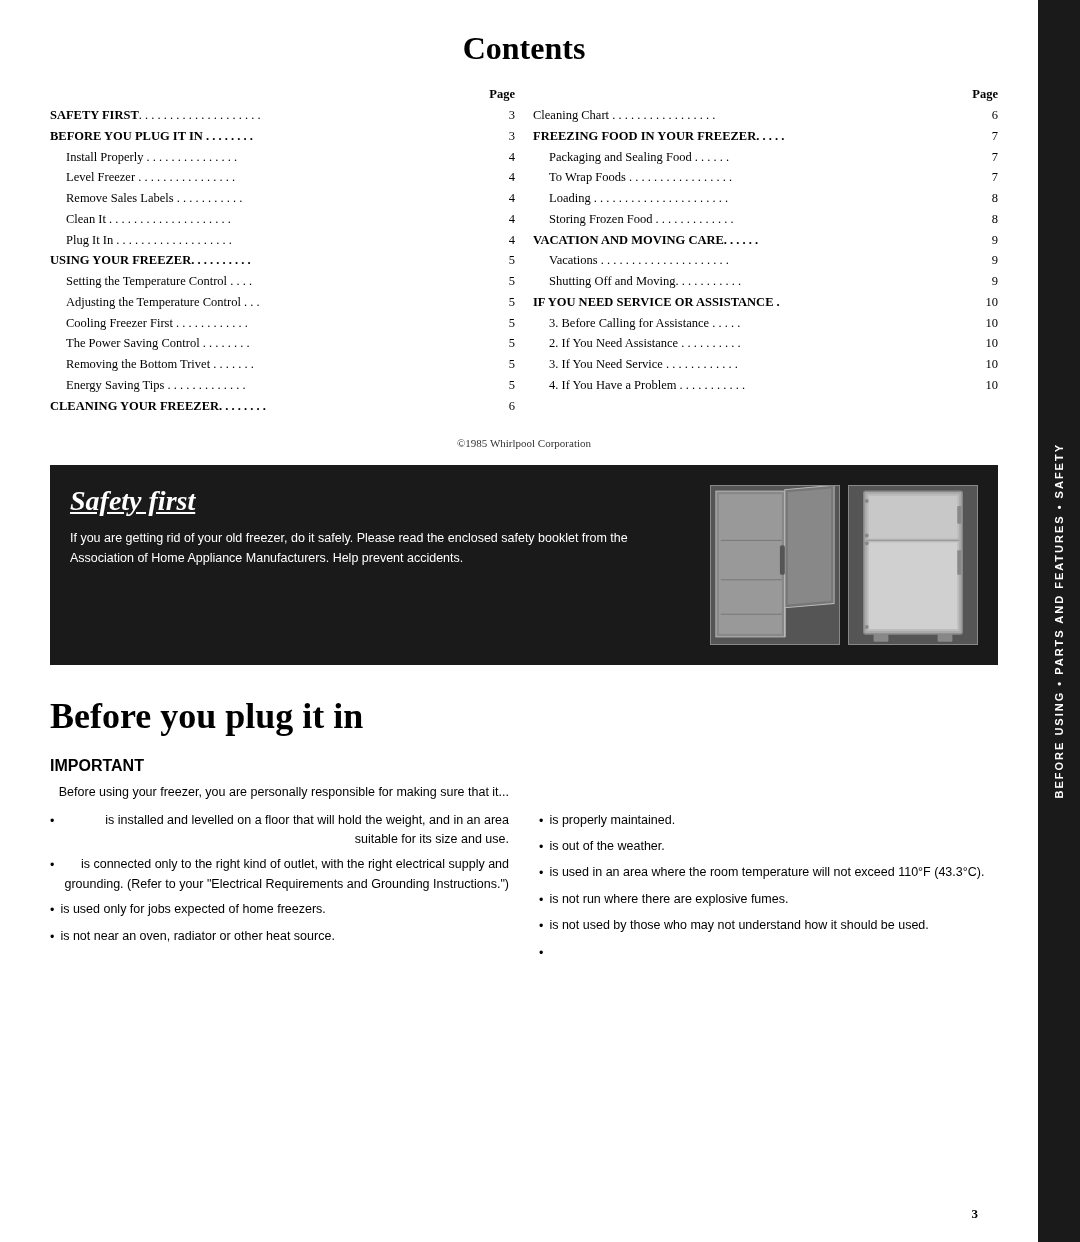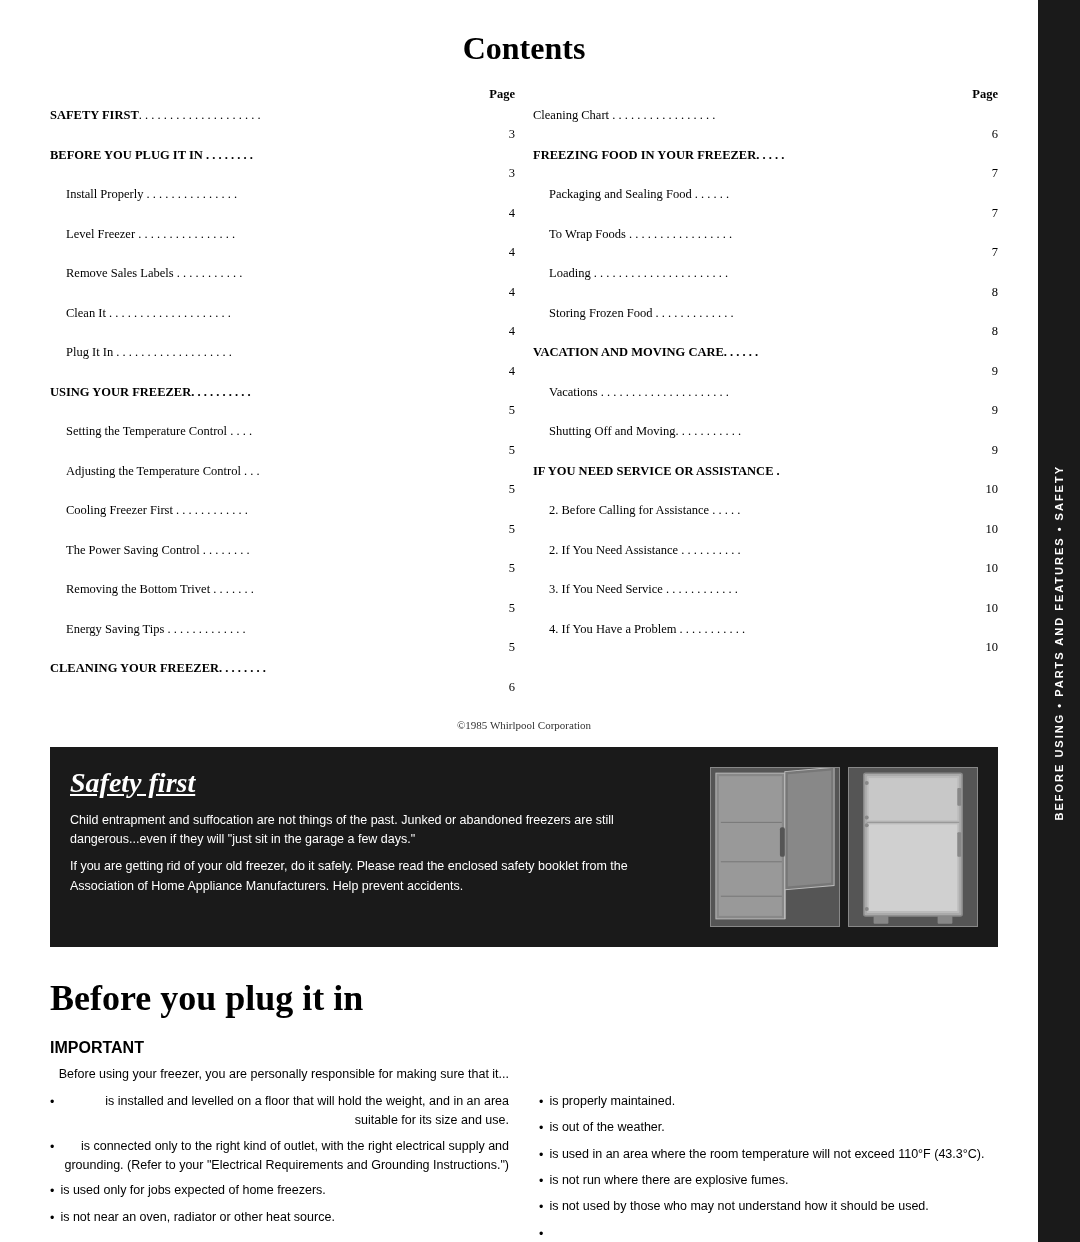--- a/index.html
+++ b/index.html
@@ -64,21 +64,20 @@
 
     .contents-col {
       flex: 1;
     }
 
     .contents-row {
       display: flex;
       justify-content: space-between;
       margin-bottom: 2px;
       line-height: 1.5;
-      flex-direction: column;
     }
 
     .contents-row .entry-label {
       flex: 1;
     }
 
     .contents-row .entry-label.bold {
       font-weight: bold;
     }
 
@@ -326,21 +325,21 @@
         </div>
         <div class="contents-row indent">
           <span class="entry-label">Shutting Off and Moving. . . . . . . . . . .</span>
           <span class="page-num">9</span>
         </div>
         <div class="contents-row">
           <span class="entry-label bold">IF YOU NEED SERVICE OR ASSISTANCE .</span>
           <span class="page-num">10</span>
         </div>
         <div class="contents-row indent">
-          <span class="entry-label">2. Before Calling for Assistance  . . . . .</span>
+          <span class="entry-label">3. Before Calling for Assistance  . . . . .</span>
           <span class="page-num">10</span>
         </div>
         <div class="contents-row indent">
           <span class="entry-label">2. If You Need Assistance . . . . . . . . . .</span>
           <span class="page-num">10</span>
         </div>
         <div class="contents-row indent">
           <span class="entry-label">3. If You Need Service . . . . . . . . . . . .</span>
           <span class="page-num">10</span>
         </div>
@@ -349,21 +348,20 @@
           <span class="page-num">10</span>
         </div>
       </div>
     </div>
 
     <p class="copyright">©1985 Whirlpool Corporation</p>
 
     <div class="safety-section">
       <div class="safety-text-col">
         <div class="safety-title">Safety first</div>
-        <p class="safety-body">Child entrapment and suffocation are not things of the past. Junked or abandoned freezers are still dangerous...even if they will "just sit in the garage a few days."</p>
         <p class="safety-body" style="margin-top:8px">If you are getting rid of your old freezer, do it safely. Please read the enclosed safety booklet from the Association of Home Appliance Manufacturers. Help prevent accidents.</p>
       </div>
       <div class="safety-images">
 
         <div class="freezer-img">
           <svg viewBox="0 0 130 160" class="freezer-svg">
 
             <rect x="5" y="5" width="70" height="148" fill="#888" stroke="#bbb" stroke-width="1"></rect>
             <rect x="8" y="8" width="64" height="142" fill="#999"></rect>
 

